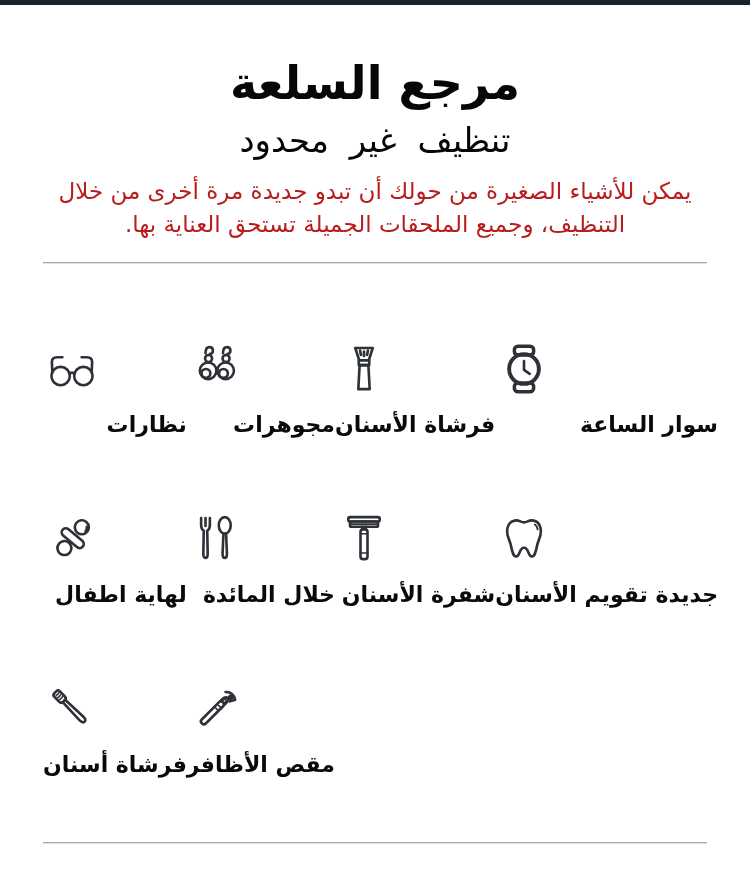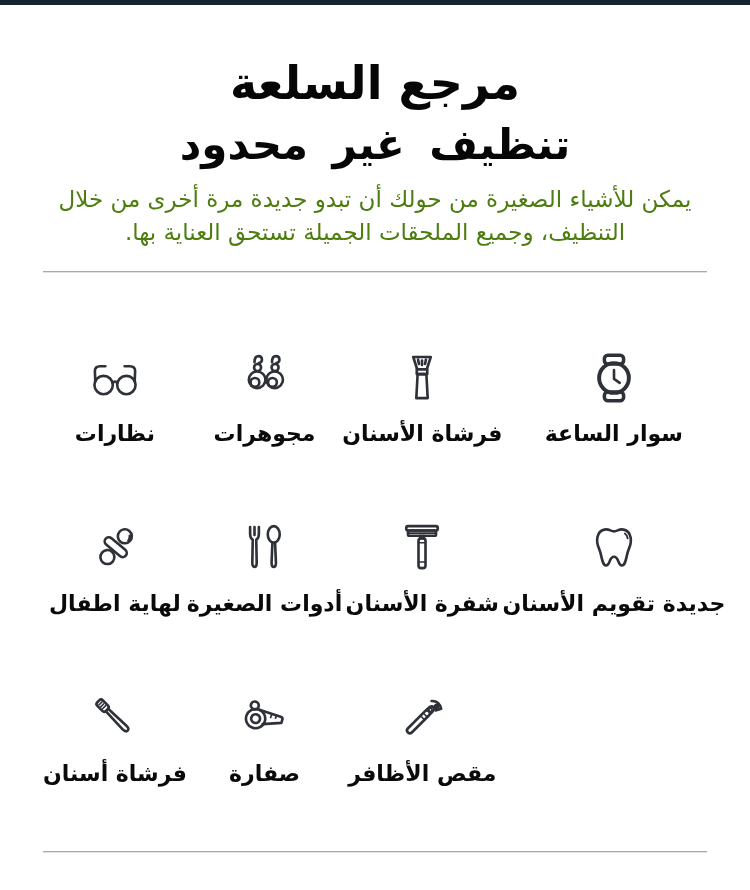--- a/index.html
+++ b/index.html
@@ -12,41 +12,41 @@
     overflow: hidden;
     position: relative;
   }
   .top-bar { height: 5px; width: 100%; background: #18242d; }
   .header { text-align: center; }
   .title-1 {
     margin: 54px 12px 0; font-size: 46px; font-weight: 700;
     color: #060606; line-height: 1.05;
   }
   .title-2 {
-    margin: 16px 0 0; font-size: 42px; font-weight: 700;
+    margin: 16px 0 0; font-size: 34px; font-weight: 400;
     color: #060606; line-height: 1.05; word-spacing: 10px;
   }
   .description {
     margin: 16px auto 0; max-width: 700px;
-    font-size: 23px; line-height: 1.42; color: #4d7c0f;
+    font-size: 23px; line-height: 1.42; color: #b91c1c;
   }
   .divider {
     width: 664px; height: 2px; background: #a9a9a9;
     margin: 22px auto 0; border-bottom: 1px solid #e2e2e2;
   }
   .divider.bottom { margin-top: 42px; }
   .items-grid {
     direction: ltr;
     margin: 26px 43px 0;
     display: grid;
     grid-template-columns: repeat(4, 1fr);
     grid-auto-rows: 170px;
   }
   .item {
-    display: flex; flex-direction: column; align-items: center;
+    display: flex; flex-direction: column; 
     padding-top: 50px;
   }
   .icon-box {
     width: 58px; height: 58px;
     display: flex; align-items: center; justify-content: center;
   }
   .icon-box svg {
     width: 56px; height: 56px;
     stroke: #2e3238; fill: none;
     stroke-width: 3; stroke-linecap: round; stroke-linejoin: round;
@@ -144,21 +144,21 @@
 
   <div class="item">
     <span class="icon-box">
       <svg viewBox="0 0 64 64">
         <path d="M15 8 L15 16 Q15 21 18 22.5 L17.5 49 Q17.5 53.5 20 53.5 Q22.5 53.5 22.5 49 L22 22.5 Q25 21 25 16 L25 8"></path>
         <path d="M20 8 L20 17"></path>
         <ellipse cx="42" cy="16.5" rx="6.8" ry="9.5"></ellipse>
         <path d="M40.5 25.5 L39.5 49 Q39.5 53.5 42 53.5 Q44.5 53.5 44.5 49 L43.5 25.5"></path>
       </svg>
     </span>
-    <span class="item-label">أدوات الصغيرة</span>
+    <span class="item-label">خلال المائدة</span>
   </div>
 
   <div class="item">
     <span class="icon-box">
       <svg viewBox="0 0 64 64">
         <rect x="14" y="7" width="36" height="5" rx="2"></rect>
         <rect x="16" y="12" width="32" height="6" rx="1.5"></rect>
         <path d="M16 15 L48 15" stroke-width="1.8"></path>
         <path d="M30 18 L30 21 M34 18 L34 21"></path>
         <rect x="28" y="21" width="8" height="34" rx="3"></rect>
@@ -184,34 +184,20 @@
         <g transform="rotate(-45 32 32)">
           <rect x="27.5" y="5" width="9" height="14" rx="3"></rect>
           <path d="M29.5 8.5 L34.5 8.5 M29.5 11.5 L34.5 11.5 M29.5 14.5 L34.5 14.5" stroke-width="1.8"></path>
           <path d="M30 19 L29 47 Q29 52.5 32 52.5 Q35 52.5 35 47 L34 19"></path>
         </g>
       </svg>
     </span>
     <span class="item-label">فرشاة أسنان</span>
   </div>
 
-  <div class="item">
-    <span class="icon-box">
-      <svg viewBox="0 0 64 64">
-        <g transform="rotate(18 32 32)">
-          <circle cx="16.5" cy="22" r="4.5"></circle>
-          <circle cx="22" cy="36" r="11"></circle>
-          <circle cx="22" cy="36" r="5"></circle>
-          <path d="M22 25 L48.5 25 Q51.5 25 51.5 28 L51.5 31.5 L31.5 39.5"></path>
-          <path d="M38 25 L38 29.5 M43.5 25 L43.5 28.5" stroke-width="2"></path>
-        </g>
-      </svg>
-    </span>
-    <span class="item-label">صفارة</span>
-  </div>
 
   <div class="item">
     <span class="icon-box">
       <svg viewBox="0 0 64 64">
         <g transform="rotate(45 32 32)">
           <rect x="29" y="21" width="6.5" height="34" rx="3"></rect>
           <path d="M29 21 Q29 14 32.2 14 Q35.5 14 35.5 21"></path>
           <path d="M30.5 21 Q30.5 16.5 32.2 16.5 Q34 16.5 34 21" stroke-width="1.8"></path>
           <path d="M26 10.5 Q32 4 40 9 L36.8 15"></path>
           <circle cx="34.5" cy="11" r="1.8" style="fill:#2e3238"></circle>

